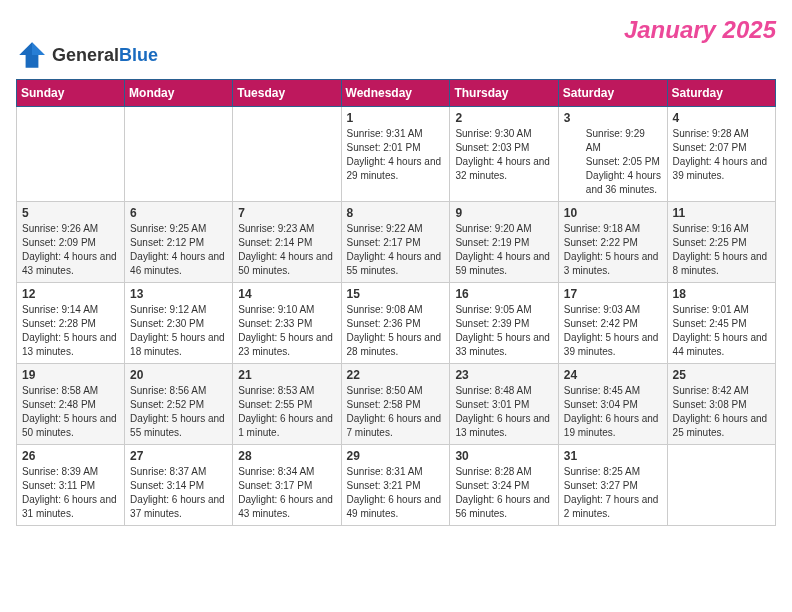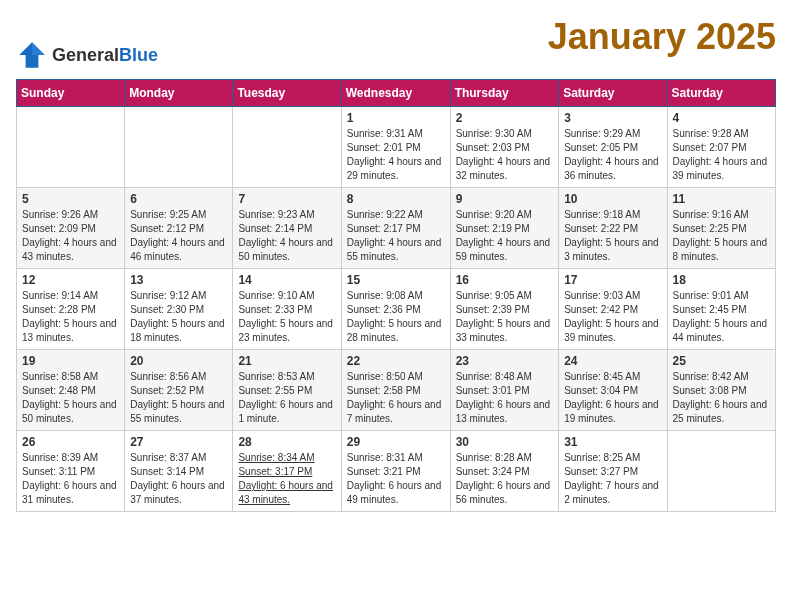--- a/index.html
+++ b/index.html
@@ -33,23 +33,24 @@
       color: #1a6bbf;
     }
     .logo-icon {
       width: 32px;
       height: 32px;
     }
     .title-area {
       text-align: right;
     }
     .calendar-title {
-      font-size: 36px;
-      font-weight: bold;
-      color: #a16207;
+      font-size: 24px;
+      font-weight: bold;
+      color: #ec4899;
+      font-style: italic;
     }
     .calendar-subtitle {
       font-size: 14px;
       color: #555;
     }
     .calendar {
       width: 100%;
       border-collapse: collapse;
       border: 1px solid #ccc;
     }
@@ -132,21 +133,21 @@
 Daylight: 4 hours and 29 minutes.</div>
         </td>
         <td>
           <span class="day-num">2</span>
           <div class="day-info" style="white-space: pre-line;">Sunrise: 9:30 AM
 Sunset: 2:03 PM
 Daylight: 4 hours and 32 minutes.</div>
         </td>
         <td>
           <span class="day-num">3</span>
-          <div class="day-info" style="white-space: pre-line;">Sunrise: 9:29 AM
+          <div class="day-info" style="white-space: pre-line; margin-left: 22px;">Sunrise: 9:29 AM
 Sunset: 2:05 PM
 Daylight: 4 hours and 36 minutes.</div>
         </td>
         <td>
           <span class="day-num">4</span>
           <div class="day-info" style="white-space: pre-line;">Sunrise: 9:28 AM
 Sunset: 2:07 PM
 Daylight: 4 hours and 39 minutes.</div>
         </td>
       </tr>
@@ -290,21 +291,21 @@
 Daylight: 6 hours and 31 minutes.</div>
         </td>
         <td>
           <span class="day-num">27</span>
           <div class="day-info" style="white-space: pre-line;">Sunrise: 8:37 AM
 Sunset: 3:14 PM
 Daylight: 6 hours and 37 minutes.</div>
         </td>
         <td>
           <span class="day-num">28</span>
-          <div class="day-info" style="white-space: pre-line; text-decoration: underline;">Sunrise: 8:34 AM
+          <div class="day-info" style="white-space: pre-line;">Sunrise: 8:34 AM
 Sunset: 3:17 PM
 Daylight: 6 hours and 43 minutes.</div>
         </td>
         <td>
           <span class="day-num">29</span>
           <div class="day-info" style="white-space: pre-line;">Sunrise: 8:31 AM
 Sunset: 3:21 PM
 Daylight: 6 hours and 49 minutes.</div>
         </td>
         <td>

